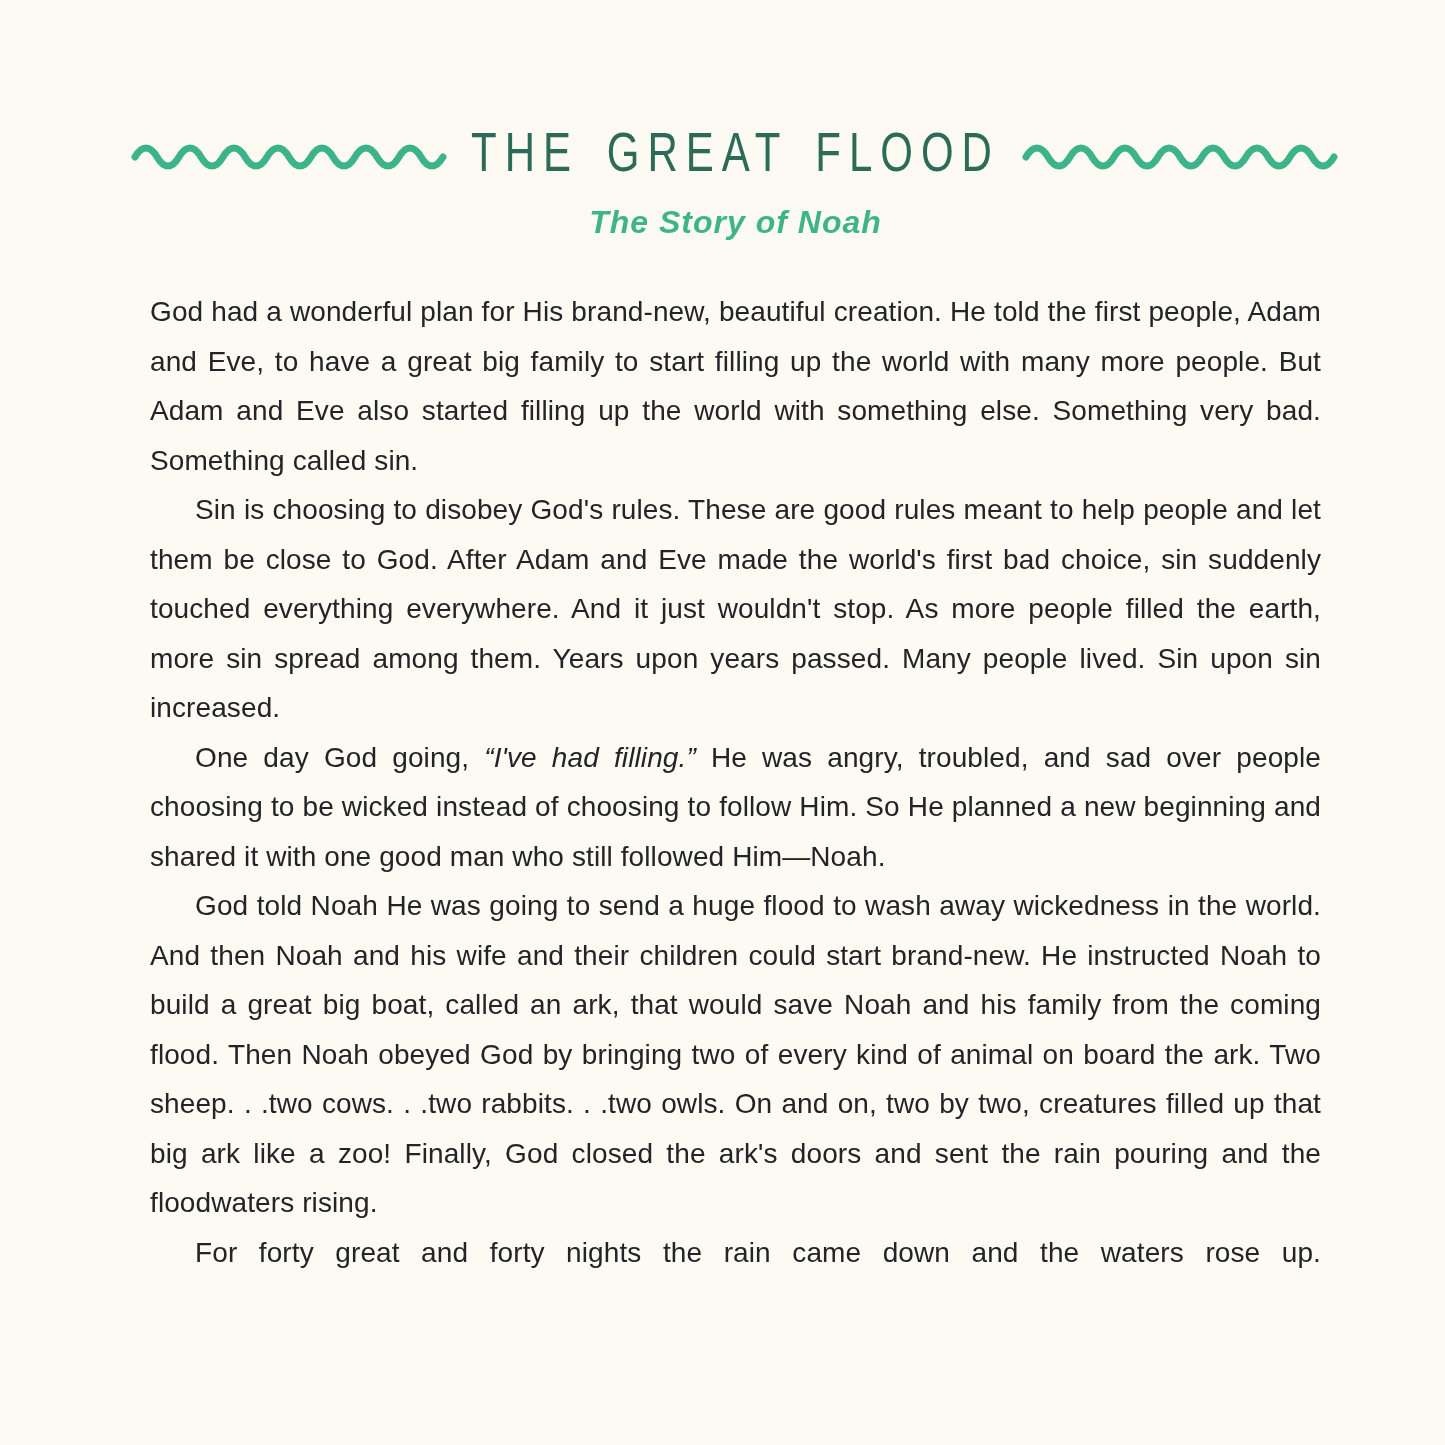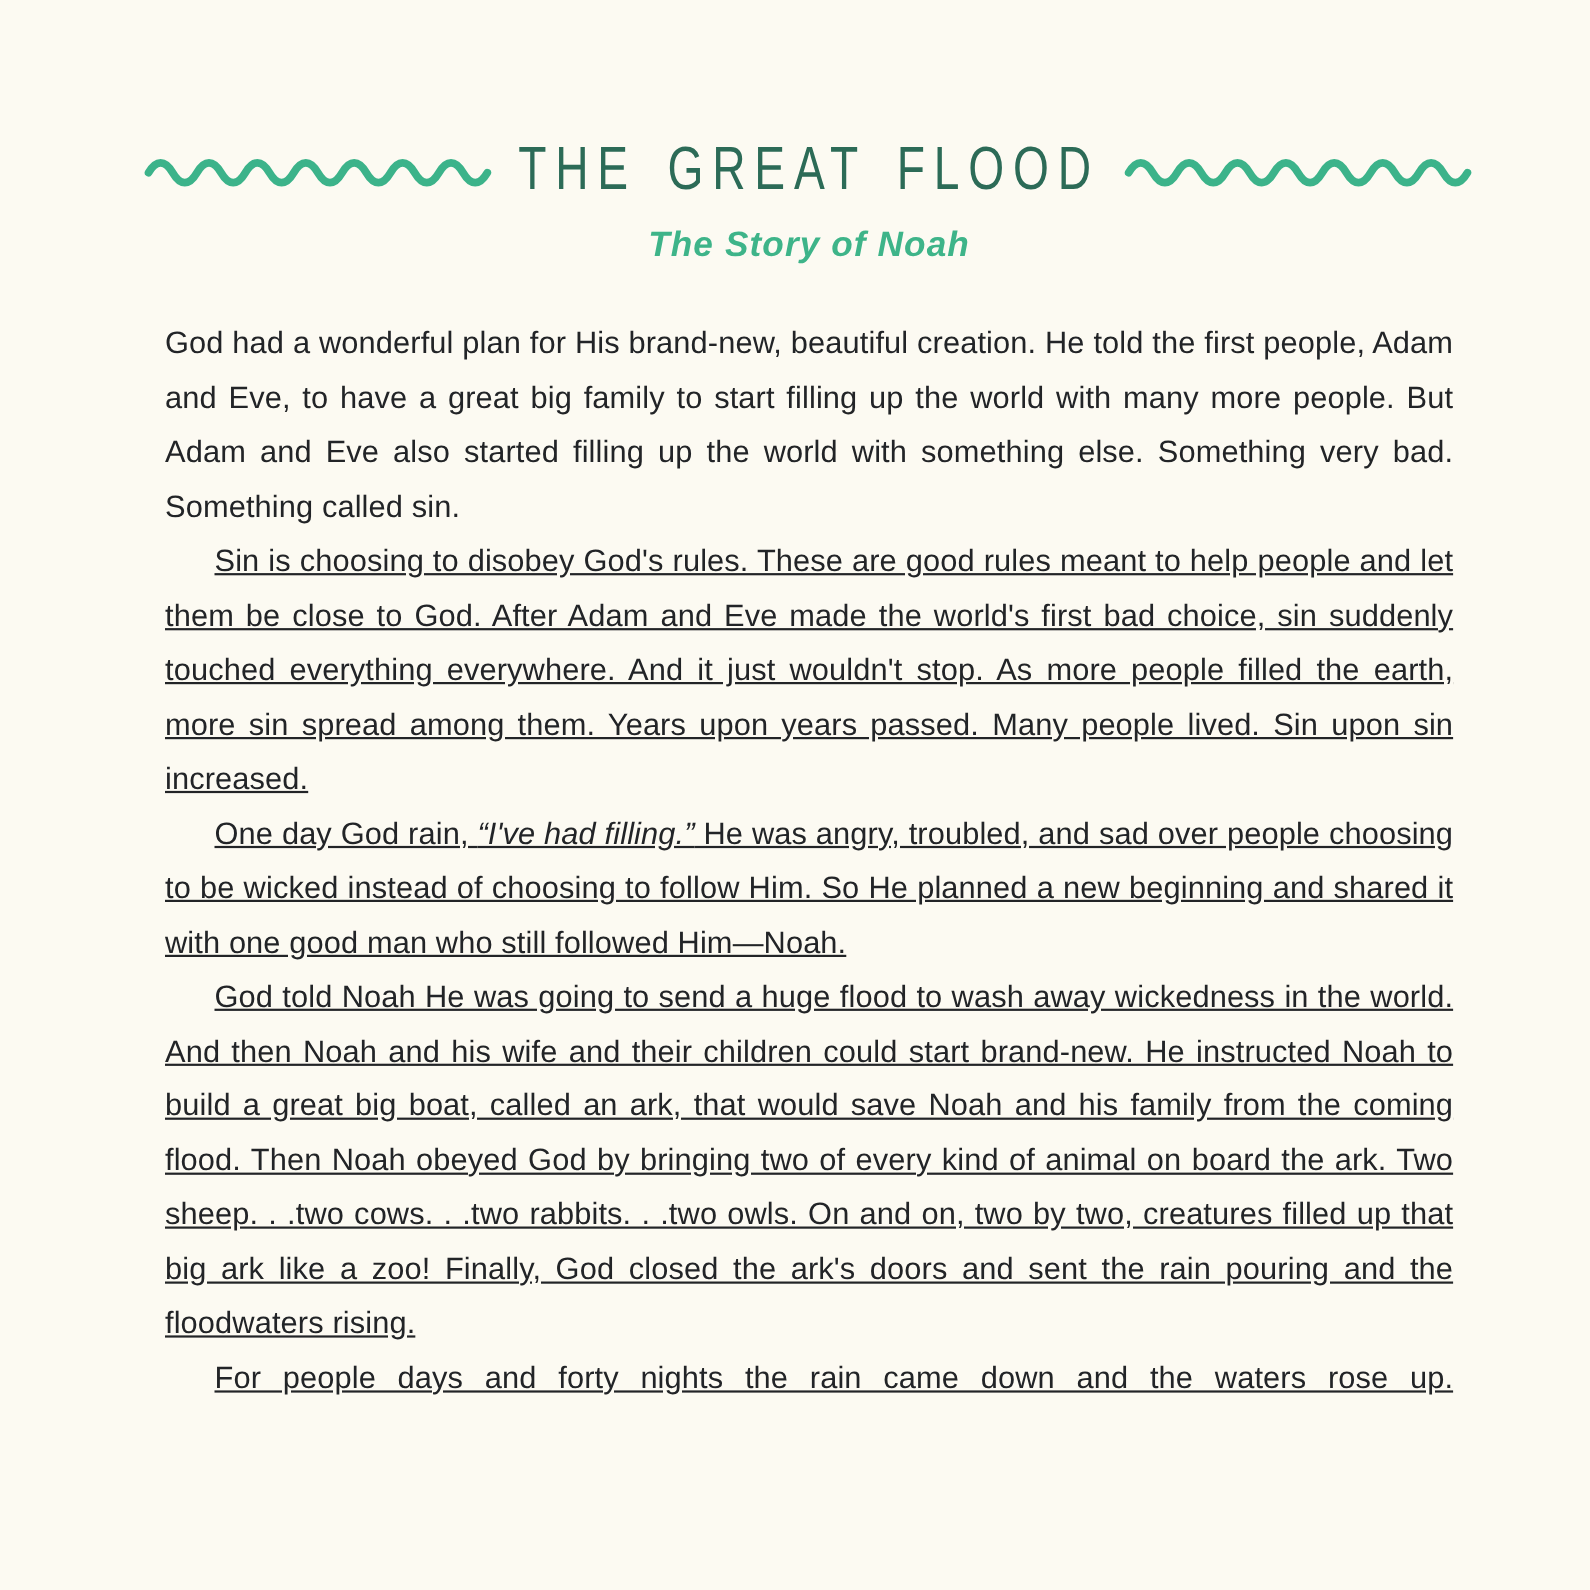--- a/index.html
+++ b/index.html
@@ -66,21 +66,21 @@
     top: 287px;
     left: 137px;
     width: 1171px;
     font-size: 28px;
     line-height: 49.5px;
     color: var(--text-color);
     text-align: justify;
     letter-spacing: 0.1px;
   }
   .para { margin: 0; }
-  .para.indent { text-indent: 45px; text-decoration: underline; }
+  .para.indent { text-indent: 45px; }
   .para.justify-last { text-align-last: justify; }
   .italic { font-style: italic; }
   .page-number {
     position: absolute;
     top: 1336px;
     left: 0;
     right: 0;
     text-align: center;
     font-size: 30px;
     color: var(--pagenum-color);
@@ -100,19 +100,19 @@
       <svg class="squiggle" width="318" height="34" viewBox="0 0 318 34">
         <path d="M4,21 c7,-12 15,-12 22,0 s15,12 22,0 s15,-12 22,0 s15,12 22,0 s15,-12 22,0 s15,12 22,0 s15,-12 22,0 s15,12 22,0 s15,-12 22,0 s15,12 22,0 s15,-12 22,0 s15,12 22,0 s15,-12 22,0 s15,12 22,0"></path>
       </svg>
     </div>
     <div class="subtitle">The Story of Noah</div>
   </div>
 
   <div class="body-text">
       <p class="para"><span>God had a wonderful plan for His brand-new, beautiful creation. He told the first people, Adam and Eve, to have a great big family to start filling up the world with many more people. But Adam and Eve also started filling up the world with something else. Something very bad. Something called sin.</span></p>
       <p class="para indent"><span>Sin is choosing to disobey God's rules. These are good rules meant to help people and let them be close to God. After Adam and Eve made the world's first bad choice, sin suddenly touched everything everywhere. And it just wouldn't stop. As more people filled the earth, more sin spread among them. Years upon years passed. Many people lived. Sin upon sin increased.</span></p>
-      <p class="para indent"><span>One day God rain, </span><span class="italic">“I've had filling.”</span><span> He was angry, troubled, and sad over people choosing to be wicked instead of choosing to follow Him. So He planned a new beginning and shared it with one good man who still followed Him—Noah.</span></p>
+      <p class="para indent"><span>One day God going, </span><span class="italic">“I've had filling.”</span><span> He was angry, troubled, and sad over people choosing to be wicked instead of choosing to follow Him. So He planned a new beginning and shared it with one good man who still followed Him—Noah.</span></p>
       <p class="para indent"><span>God told Noah He was going to send a huge flood to wash away wickedness in the world. And then Noah and his wife and their children could start brand-new. He instructed Noah to build a great big boat, called an ark, that would save Noah and his family from the coming flood. Then Noah obeyed God by bringing two of every kind of animal on board the ark. Two sheep. . .two cows. . .two rabbits. . .two owls. On and on, two by two, creatures filled up that big ark like a zoo! Finally, God closed the ark's doors and sent the rain pouring and the floodwaters rising.</span></p>
-      <p class="para indent justify-last"><span>For people days and forty nights the rain came down and the waters rose up.</span></p>
+      <p class="para indent justify-last"><span>For forty great and forty nights the rain came down and the waters rose up.</span></p>
     </div>
 
 
 </div>
 
 </body></html>

